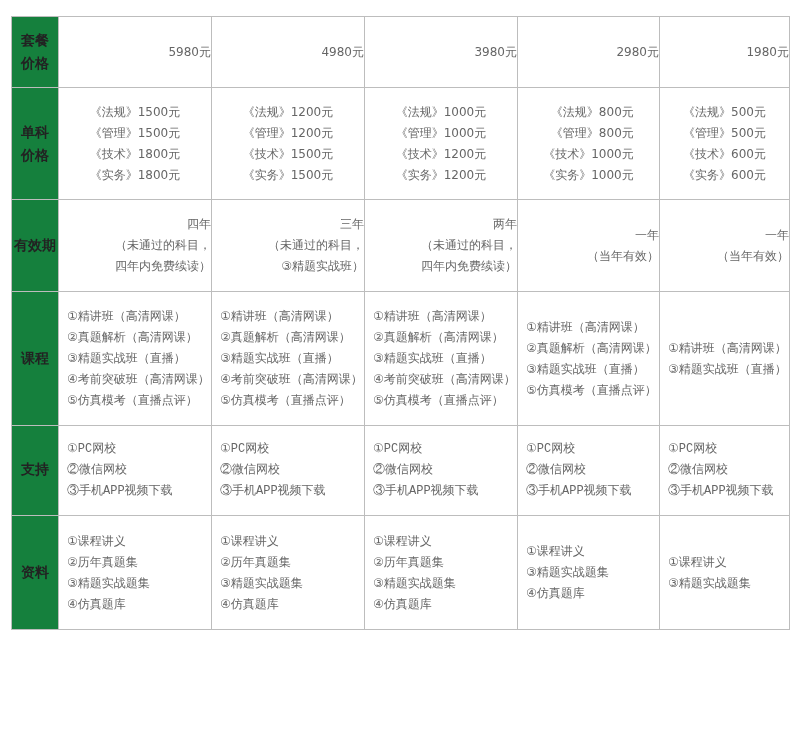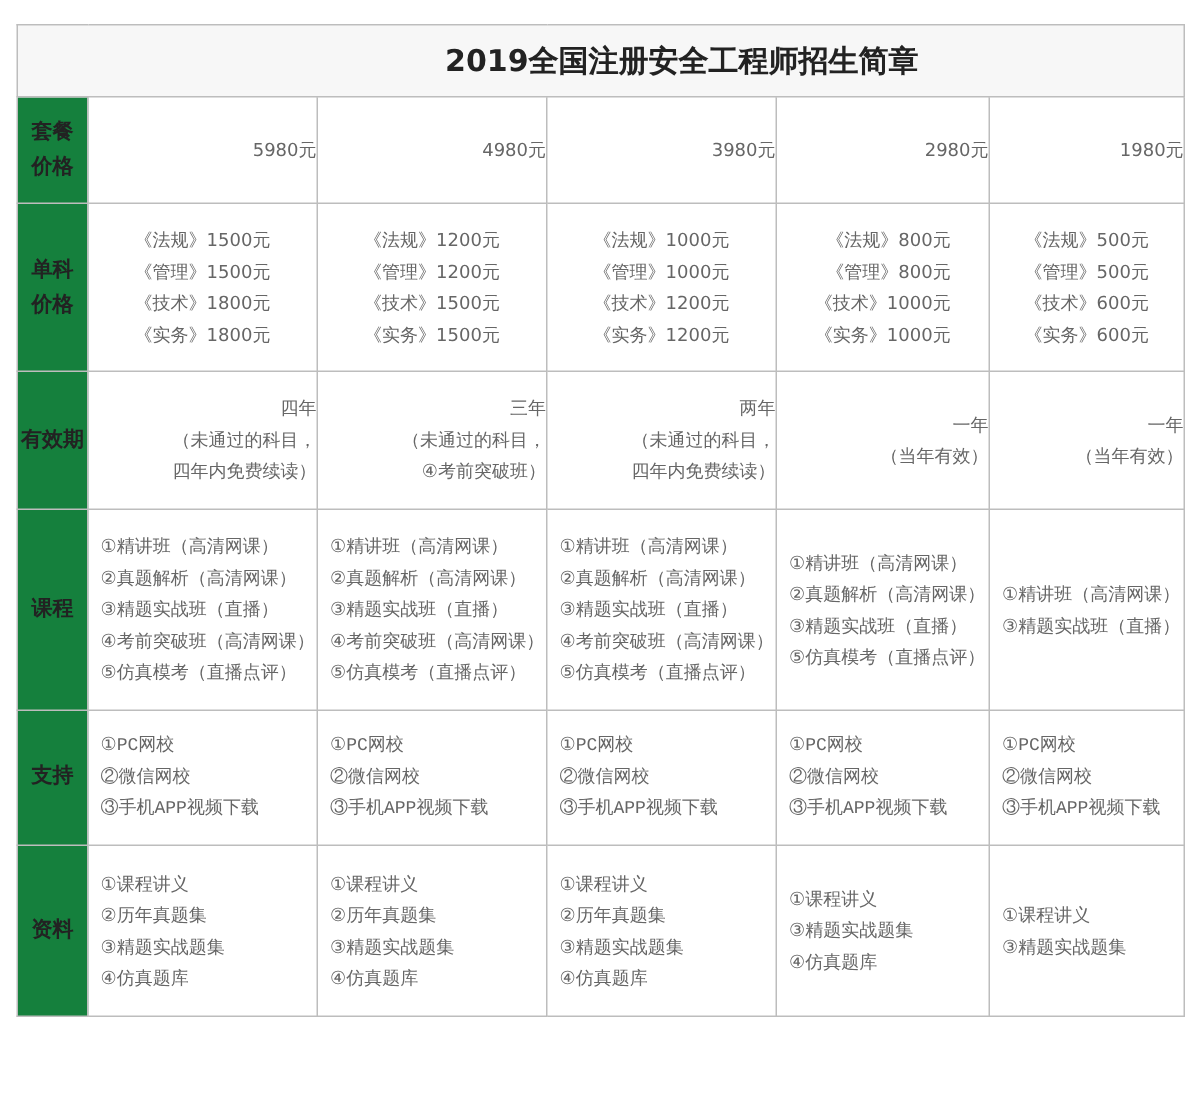--- a/index.html
+++ b/index.html
@@ -44,23 +44,20 @@
 <table class="brochure">
   <colgroup>
     <col style="width:47px">
       <col style="width:153px">
       <col style="width:153px">
     <col style="width:153px">
       <col style="width:142px">
       <col style="width:130px">
   </colgroup>
   <tbody>
-    <tr>
-      <td colspan="6" class="title-cell">2019全国注册安全工程师招生简章</td>
-    </tr>
 
 
     <tr class="r-package">
       <td class="row-label"><span class="label-wrap">套餐价格</span></td>
       <td class="cell center">5980元</td>
       <td class="cell center">4980元</td>
       <td class="cell center">3980元</td>
       <td class="cell center">2980元</td>
       <td class="cell center">1980元</td>
     </tr>
@@ -102,21 +99,21 @@
     <tr class="r-valid">
       <td class="row-label wide"><span class="label-wrap">有效期</span></td>
       <td class="cell center lines validity">
         <span class="ln">四年</span>
         <span class="ln">（未通过的科目，</span>
         <span class="ln">四年内免费续读）</span>
       </td>
       <td class="cell center lines validity">
         <span class="ln">三年</span>
         <span class="ln">（未通过的科目，</span>
-        <span class="ln">④考前突破班）</span>
+        <span class="ln">③精题实战班）</span>
       </td>
       <td class="cell center lines validity">
         <span class="ln">两年</span>
         <span class="ln">（未通过的科目，</span>
         <span class="ln">四年内免费续读）</span>
       </td>
       <td class="cell center lines validity">
         <span class="ln">一年</span>
         <span class="ln">（当年有效）</span>
       </td>

